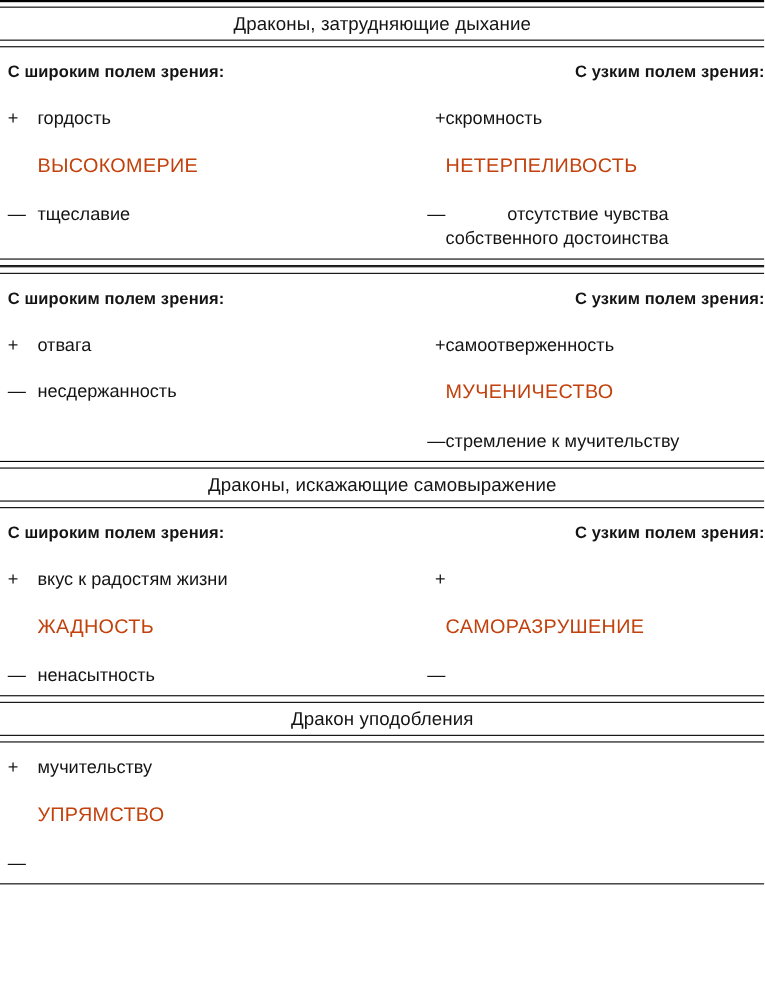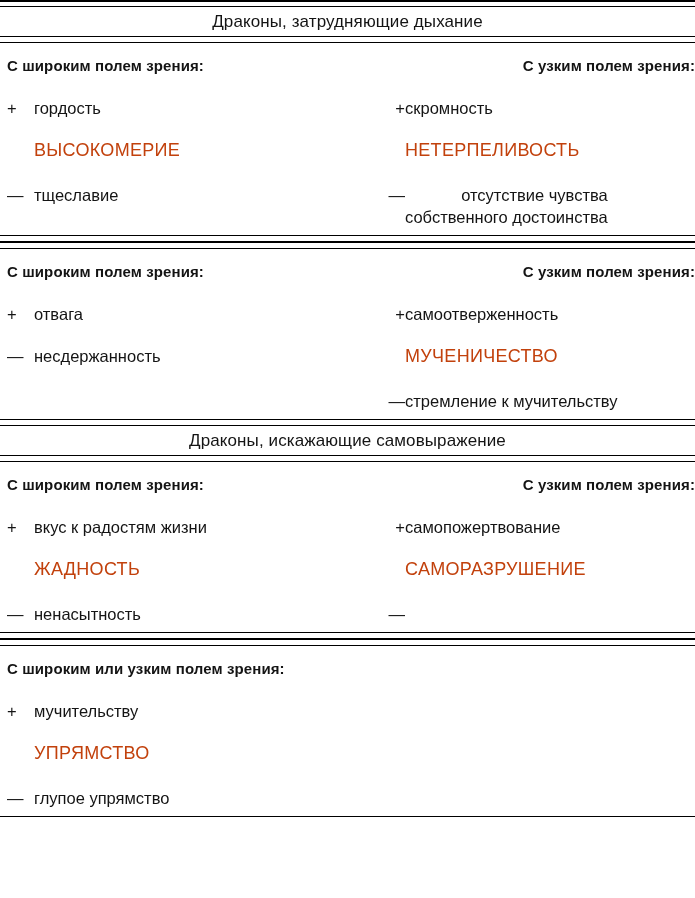--- a/index.html
+++ b/index.html
@@ -172,46 +172,44 @@
       </div>
       <div class="row vice-row">
         <span class="marker">—</span>
         <span class="vice-text">ненасытность</span>
       </div>
     </div>
     <div class="col right">
       <h3 class="col-heading">С узким полем зрения:</h3>
       <div class="row virtue-row">
         <span class="marker">+</span>
-        <span class="virtue-text">самопожертвование</span>
       </div>
       <div class="row dragon-row">
         <span class="marker"></span>
         <span class="dragon-name">САМОРАЗРУШЕНИЕ</span>
       </div>
       <div class="row vice-row">
         <span class="marker">—</span>
       </div>
     </div>
   </div>
 
   <div class="rule-dbl"></div>
+  <h2 class="section-title">Дракон уподобления</h2>
   <div class="rule-dbl"></div>
   <div class="section-body">
     <div class="col left">
-      <h3 class="col-heading">С широким или узким полем зрения:</h3>
       <div class="row virtue-row">
         <span class="marker">+</span>
         <span class="virtue-text">мучительству</span>
       </div>
       <div class="row dragon-row">
         <span class="marker"></span>
         <span class="dragon-name">УПРЯМСТВО</span>
       </div>
       <div class="row vice-row">
         <span class="marker">—</span>
-        <span class="vice-text">глупое упрямство</span>
       </div>
     </div>
   </div>
 
   <div class="rule-bottom"></div>
 </div>
 
 </body></html>

